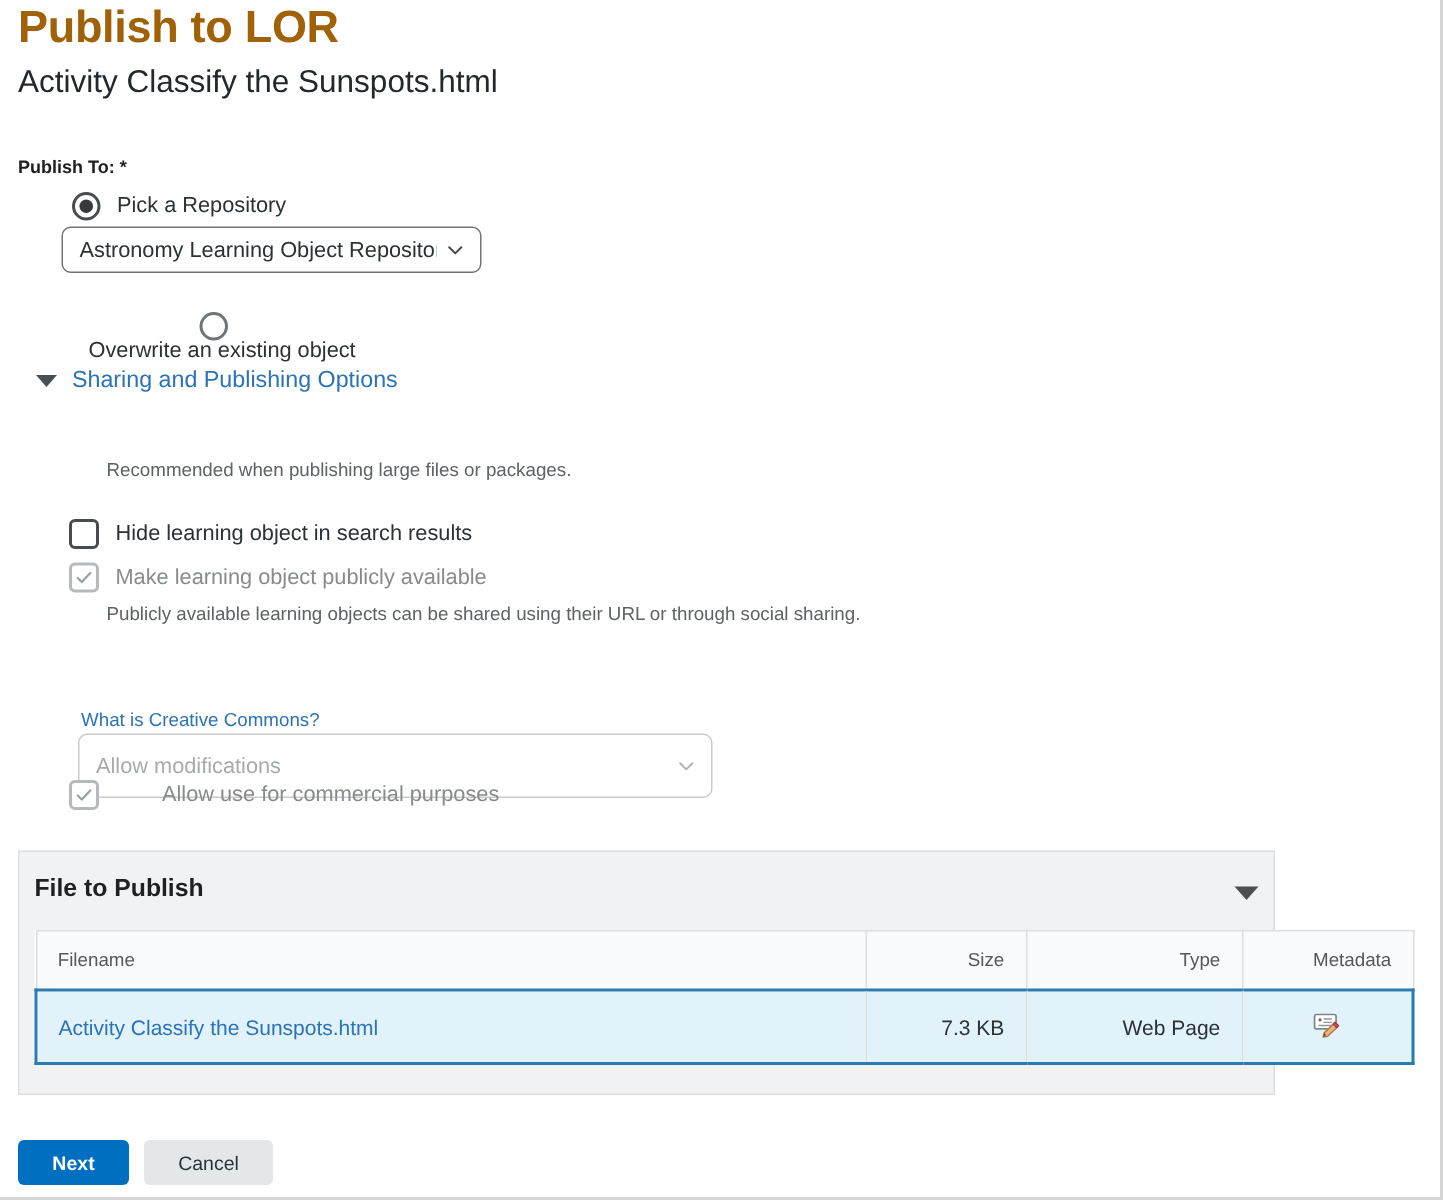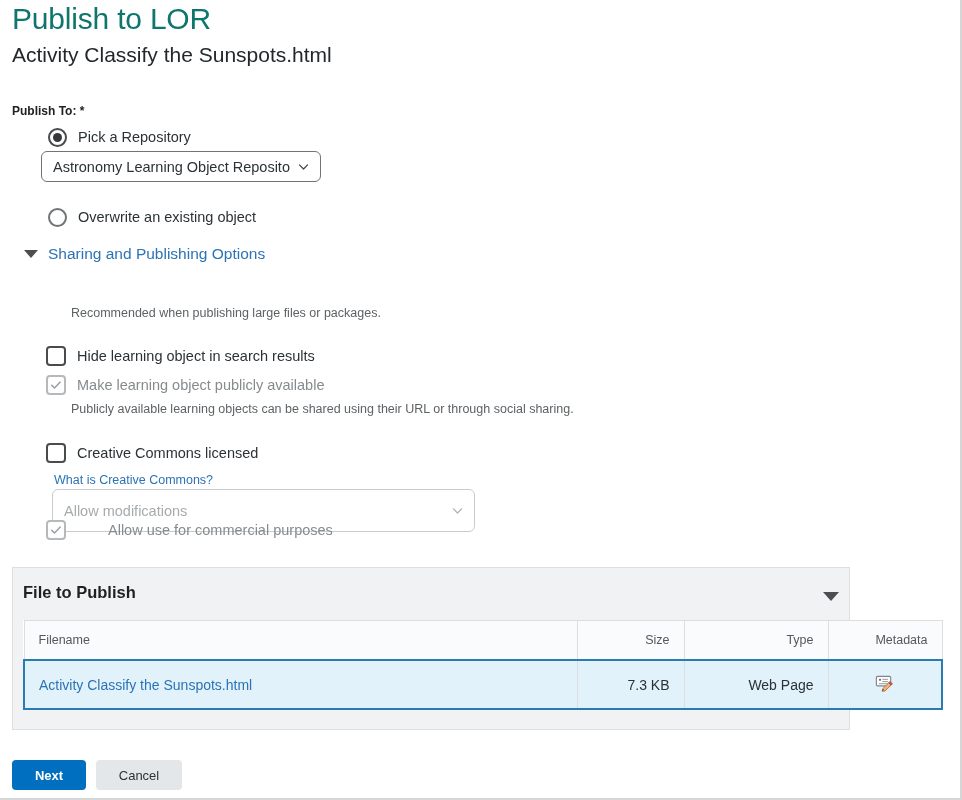--- a/index.html
+++ b/index.html
@@ -22,22 +22,22 @@
     border-bottom: 2px solid #d6d6d6;
     overflow: hidden;
   }
 
   
   .page-title {
     position: absolute;
     left: 12px;
     top: 2px;
     font-size: 30px;
-    font-weight: 400;
-    color: #0f766e;
+    font-weight: 700;
+    color: #a16207;
     letter-spacing: -0.2px;
   }
   .page-subtitle {
     position: absolute;
     left: 12px;
     top: 43px;
     font-size: 21px;
     font-weight: 400;
     color: #22282c;
   }
@@ -57,21 +57,21 @@
   }
 
   
   .radio-row {
     position: absolute;
     display: flex;
     align-items: center;
     padding-left: 36px;
   }
   #radio-pick { left: 12px; top: 128px; }
-  #radio-overwrite { left: 12px; top: 208px; }
+  #radio-overwrite { left: 12px; top: 208px; flex-direction: column; }
 
   .radio {
     width: 19px;
     height: 19px;
     border-radius: 50%;
     border: 2px solid #494c4e;
     box-sizing: border-box;
     background: #fff;
     display: inline-flex;
     align-items: center;
@@ -381,24 +381,20 @@
     </span>
     <span class="cb-label muted">Make learning object publicly available</span>
   </div>
 
   <div class="cb-row" id="cb-hide">
     <span class="cb"></span>
     <span class="cb-label">Hide learning object in search results</span>
   </div>
   <div class="helper-text" id="help-public">Publicly available learning objects can be shared using their URL or through social sharing.</div>
 
-  <div class="cb-row" id="cb-cc">
-    <span class="cb"></span>
-    <span class="cb-label">Creative Commons licensed</span>
-  </div>
 
   <a class="cc-link">What is Creative Commons?</a>
 
   <div class="select-box" id="select-modifications">
     <span class="select-value">Allow modifications</span>
     <span class="chev">
       <svg viewBox="0 0 16 16" width="13" height="13" aria-hidden="true">
         <path d="M3 6 L8 11 L13 6" fill="none" stroke="#adb2b5" stroke-width="1.6" stroke-linecap="round" stroke-linejoin="round"></path>
       </svg>
     </span>

